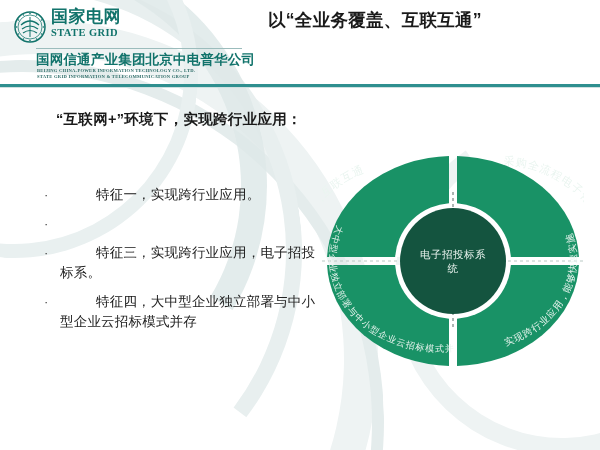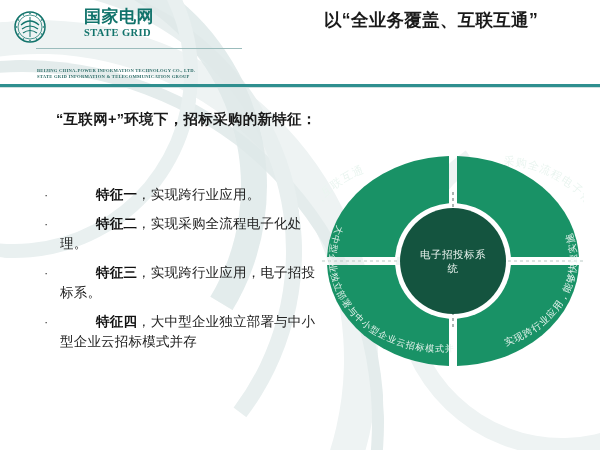--- a/index.html
+++ b/index.html
@@ -75,21 +75,21 @@
   }
 
   
   #header {
     position: absolute; left: 0; top: 0;
     width: 600px; height: 84px;
     z-index: 5;
   }
   #logo-block {
     position: absolute; left: 14px; top: 8px;
-    display: flex; align-items: flex-start; gap: 33px;
+    display: flex; align-items: flex-start;
   }
   #emblem {
     width: 32px; height: 32px; margin-top: 3px; margin-right: 5px;
     flex: 0 0 auto;
   }
   #logo-text { display: flex; flex-direction: column; }
   #cn-name {
     font-size: 17px; font-weight: bold; color: #11736b;
     letter-spacing: .5px; line-height: 1.05;
   }
@@ -112,21 +112,21 @@
     font-size: 4.6px; font-weight: bold; color: #2b6b66;
     font-family: "Liberation Serif", serif;
     letter-spacing: .25px; white-space: nowrap;
   }
   #sub-en1 { top: 68px; }
   #sub-en2 { top: 74px; }
 
   #title {
     position: absolute; left: 268px; top: 8px;
     width: 326px;
-    text-align: center;
+    text-align: left;
     font-size: 17.5px; font-weight: bold; color: #1a1a1a;
     line-height: 1.45;
     letter-spacing: .3px;
   }
   #header-rule {
     position: absolute; left: 0; top: 84px;
     width: 600px; height: 3px;
     background: #2f8f8f;
     z-index: 6;
   }
@@ -163,21 +163,21 @@
     text-align: left;
     padding-left: 2px;
   }
   .bullet-text {
     font-size: 13.5px;
     color: #222;
     line-height: 20px;
     letter-spacing: .2px;
   }
   .bullet-text .lead {
-    font-weight: bold;
+    font-weight: normal;
     color: #111;
     padding-left: 36px;
   }
 
   
   #diagram {
     position: absolute;
     left: 322px; top: 152px;
     width: 262px; height: 218px;
     z-index: 4;
@@ -234,43 +234,43 @@
             <circle cx="19" cy="8" r="1.6"></circle>
         </g>
       </svg>
       <div id="logo-text">
         <div id="cn-name">国家电网</div>
         <div id="en-name">STATE GRID</div>
       </div>
     </div>
 
     <div id="sub-rule"></div>
+    <div id="sub-cn">国网信通产业集团北京中电普华公司</div>
     <div id="sub-en1">BEIJING CHINA-POWER INFORMATION TECHNOLOGY CO., LTD.</div>
     <div id="sub-en2">STATE GRID INFORMATION &amp; TELECOMMUNICATION GROUP</div>
 
     <div id="title">
       <div>以“全业务覆盖、互联互通”</div>
     </div>
   </div>
 
   <div id="header-rule"></div>
   <div id="header-rule-2"></div>
 
-  <div id="subtitle">“互联网+”环境下，招标采购的新特征：</div>
+  <div id="subtitle">“互联网+”环境下，实现跨行业应用：</div>
 
   <div id="bullets">
 
     <div class="bullet-row">
       <span class="bullet-dot">·</span>
       <span class="bullet-text"><span class="lead">特征一</span><span>，实现跨行业应用。</span></span>
     </div>
 
     <div class="bullet-row">
       <span class="bullet-dot">·</span>
-      <span class="bullet-text"><span class="lead">特征二</span><span>，实现采购全流程电子化处理。</span></span>
     </div>
 
     <div class="bullet-row">
       <span class="bullet-dot">·</span>
       <span class="bullet-text"><span class="lead">特征三</span><span>，实现跨行业应用，电子招投标系。</span></span>
     </div>
 
     <div class="bullet-row">
       <span class="bullet-dot">·</span>
       <span class="bullet-text"><span class="lead">特征四</span><span>，大中型企业独立部署与中小型企业云招标模式并存</span></span>

